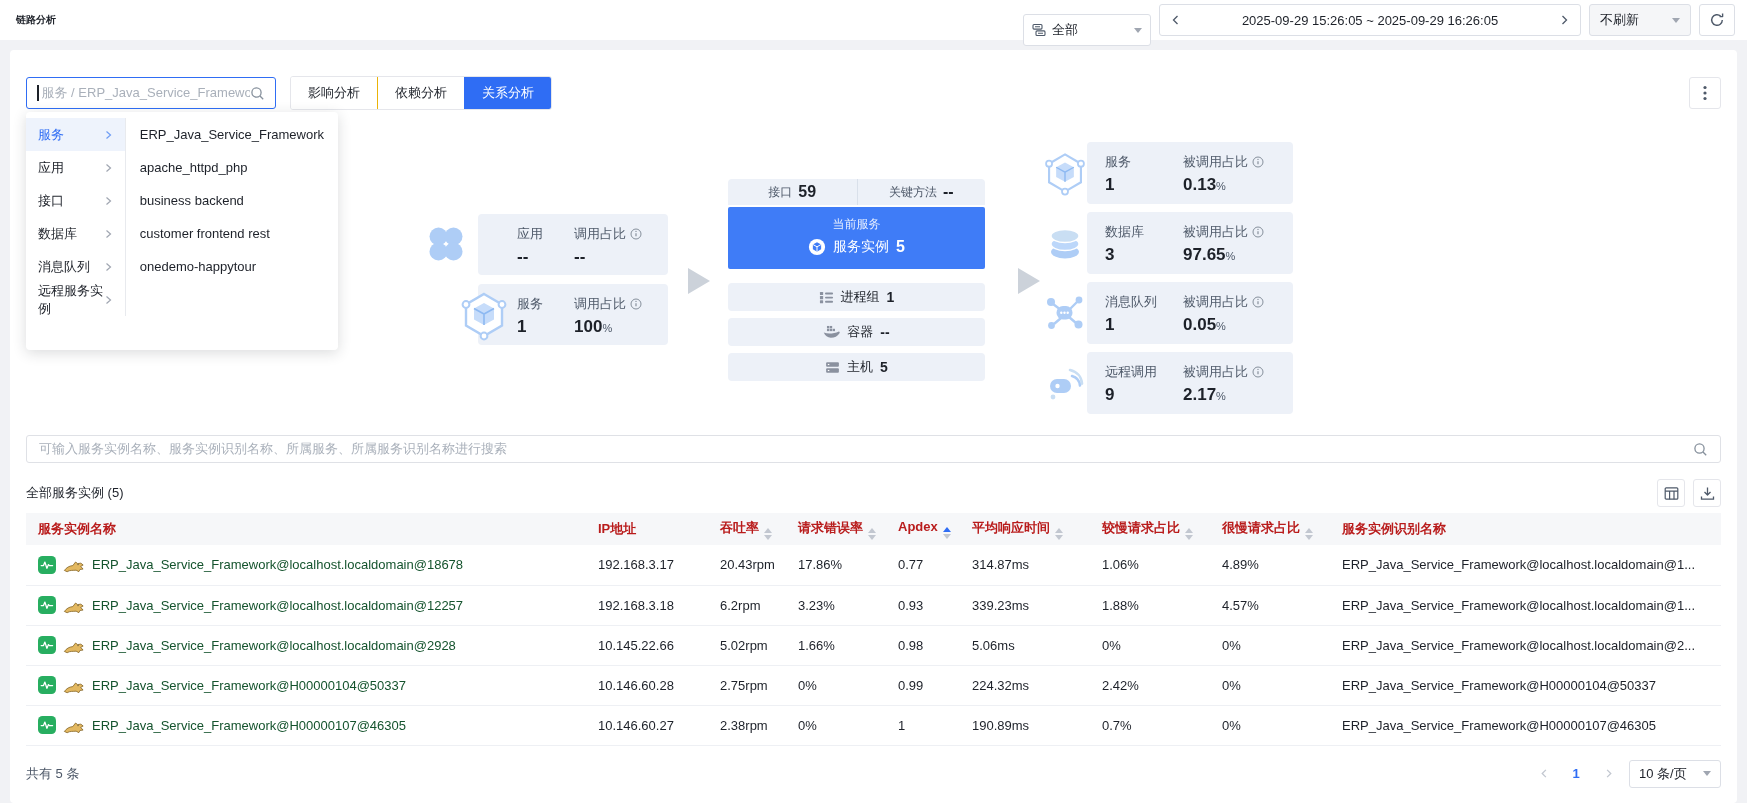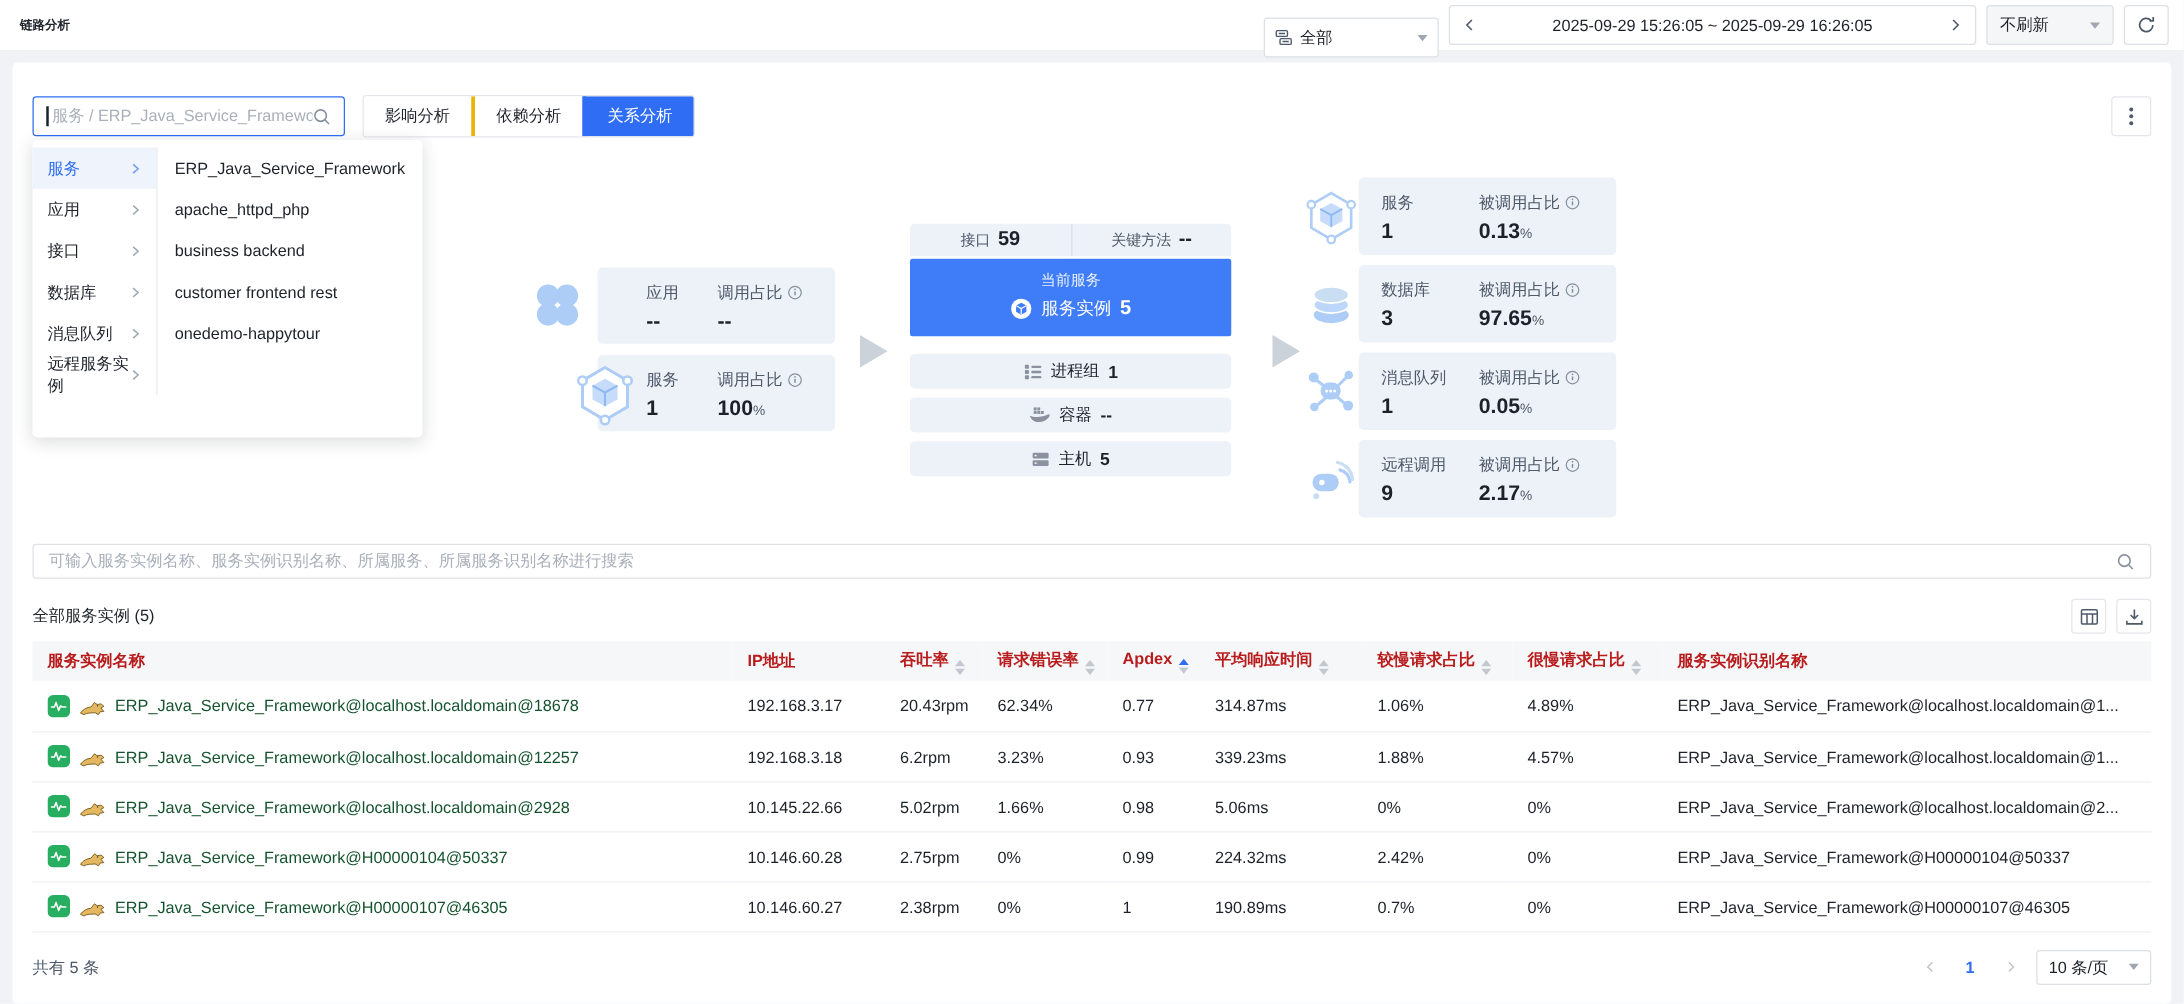--- a/index.html
+++ b/index.html
@@ -8,39 +8,39 @@
     font-family: "Liberation Sans", "DejaVu Sans", sans-serif;
     font-size: 13px; color:#1d2129; background:#f1f2f5;
   }
   svg { display:block; }
 
   
   .topbar { height:40px; background:#fff; display:flex; align-items:center; padding:0 12px 0 16px; }
   .page-title { font-size:10px; font-weight:700; color:#1d2129; }
   .topbar-right { margin-left:auto; display:flex; align-items:center; gap:8px; }
   .ctl { height:32px; border:1px solid #dcdfe6; border-radius:3px; background:#fff; display:flex; align-items:center; cursor:pointer; }
-  .scope-select { width:140px; padding:0 8px; gap:6px;margin-top:20px; }
+  .scope-select { width:128px; padding:0 8px; gap:6px;margin-top:20px; }
   .scope-select .val { flex:1; color:#1d2129; }
   .time-range { width:422px; padding:0 10px; }
   .time-range .val { flex:1; text-align:center; color:#1d2129; }
   .refresh-select { width:102px; padding:0 10px; background:#f5f6f8; }
   .refresh-select .val { flex:1; color:#1d2129; }
   .icon-btn { width:36px; justify-content:center; }
   .chev-down { width:0;height:0;border-left:4.5px solid transparent;border-right:4.5px solid transparent;border-top:5px solid #a0a6b1; }
 
   
   .panel { position:relative; margin:10px 10px 0; height:753px; background:#fff; border-radius:4px; }
 
   
   .toolbar { display:flex; align-items:center; padding:26px 16px 0; }
   .search-box { width:250px; height:32px; border:1px solid #2f6df4; border-radius:3px; display:flex; align-items:center; padding:0 10px; background:#fff; }
   .search-box .caret { width:1.5px; height:16px; background:#1d2129; margin-right:3px; }
   .search-box .ph { flex:1; color:#a9b0ba; white-space:nowrap; overflow:hidden; }
   .tabs { display:flex; margin-left:14px; border:1px solid #e5e6eb; border-radius:3px; overflow:hidden; }
-  .tab { height:32px; line-height:32px; padding:0 17px; background:#fff; color:#1d2129; border-left:3px solid #eab308; cursor:pointer; }
+  .tab { height:32px; line-height:32px; padding:0 17px; background:#fff; color:#1d2129; border-left:1px solid #eab308; cursor:pointer; }
   .tab:first-child { border-left:none; }
   .tab.active { background:#2f6df4; color:#fff; border-left-color:#2f6df4; }
   .more-btn { margin-left:auto; width:32px; height:32px; border:1px solid #e5e6eb; border-radius:3px; display:flex; align-items:center; justify-content:center; cursor:pointer; background:#fff; }
 
   
   .dd-panel { position:absolute; left:16px; top:62px; width:312px; background:#fff; border-radius:4px;
     box-shadow:0 3px 14px rgba(31,35,41,.16); display:flex; padding:6px 0 34px; z-index:30; }
   .dd-left { width:131px; border-right:1px solid #e8eaee; }
   .dd-cat { height:33px; display:flex; align-items:center; padding:0 12px; color:#1d2129; cursor:pointer; }
   .dd-cat .lbl { flex:1; }
@@ -535,21 +535,21 @@
               </svg>
           <svg width="22" height="17" viewBox="0 0 24 18">
                 <path d="M1.5 15.5c2.2-3.2 5.6-5.1 9.2-5.3l3-3.9 2.3 1.7 3.5-.5 2.5 2.1-2.7 1.4 2.6 3-3.3.4-1.4 2.4-2.9-1.6c-3.7.4-6.6-.3-9.8 1.7z" fill="#e3b860" stroke="#7a5a1c" stroke-width=".8" stroke-linejoin="round"></path>
                 <circle cx="16.4" cy="9.1" r=".6" fill="#333"></circle>
               </svg>
           <a class="inst-link">ERP_Java_Service_Framework@localhost.localdomain@18678</a>
         </span>
           </td>
         <td>192.168.3.17</td>
         <td>20.43rpm</td>
-        <td>62.34%</td>
+        <td>17.86%</td>
         <td>0.77</td>
         <td>314.87ms</td>
         <td>1.06%</td>
         <td>4.89%</td>
         <td>ERP_Java_Service_Framework@localhost.localdomain@1...</td>
       </tr>
       <tr>
         <td>
             <span class="name-cell">
           <svg width="18" height="18" viewBox="0 0 18 18">

